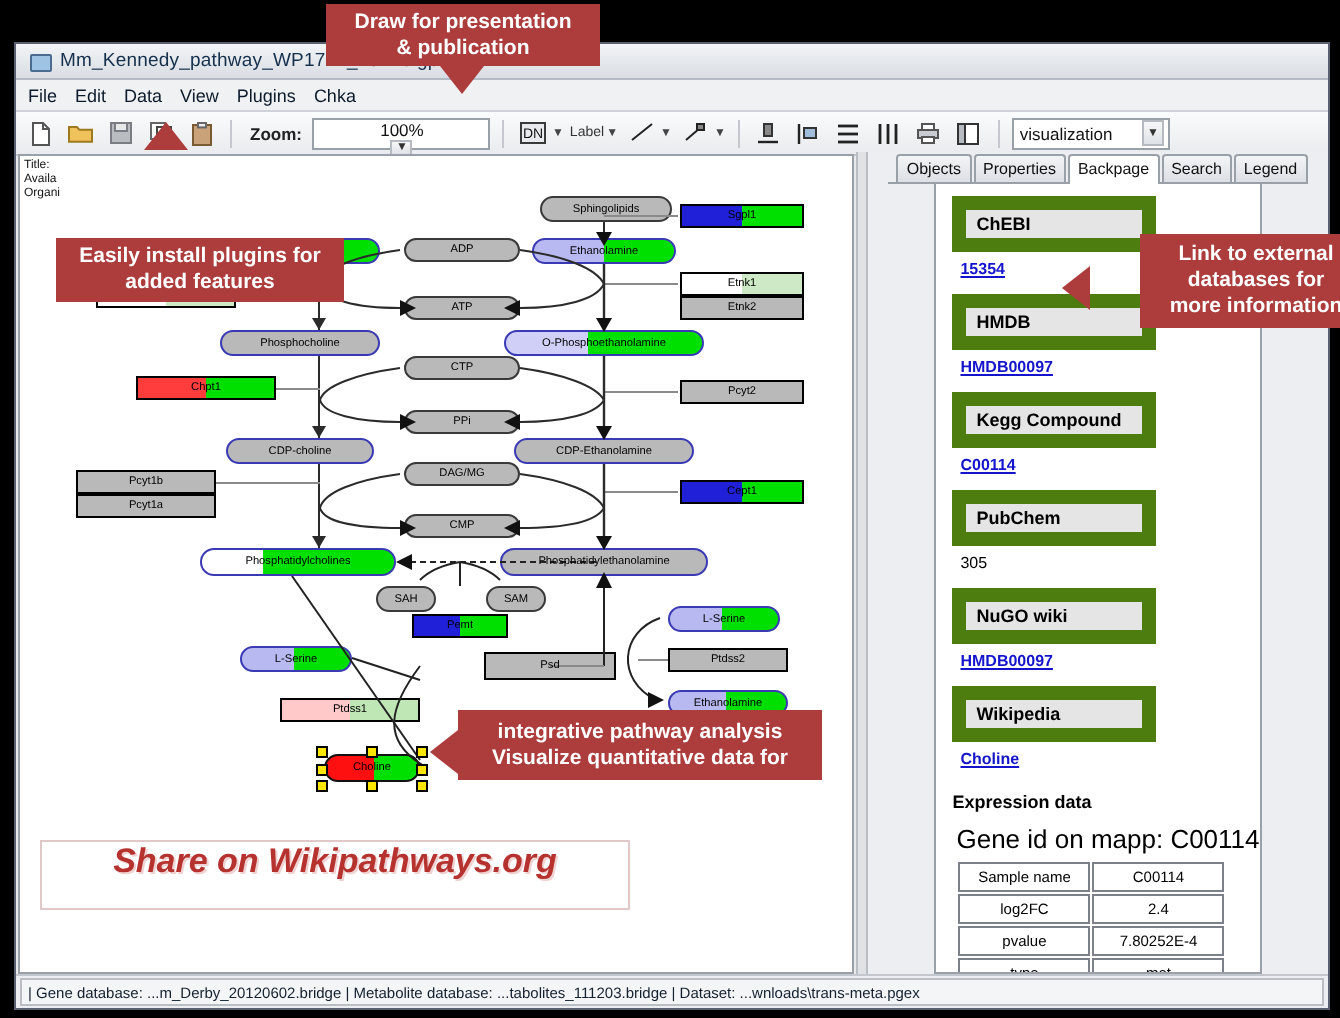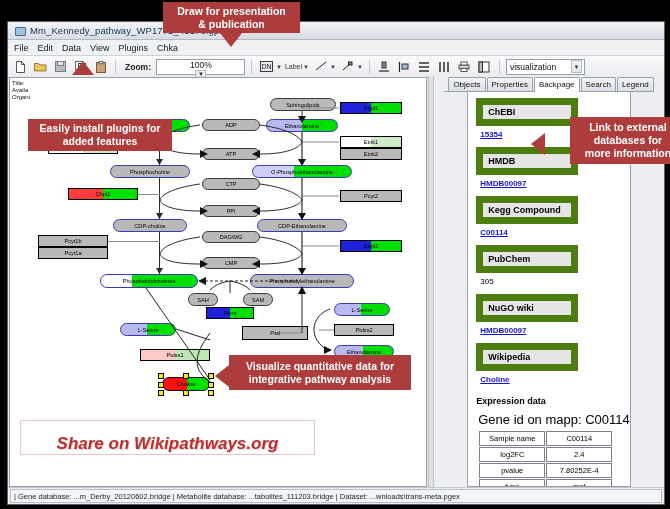--- a/index.html
+++ b/index.html
@@ -82,21 +82,21 @@
            font-size:10.5px;line-height:13px;z-index:30;display:flex;align-items:center;
            justify-content:center;padding:4px 6px;box-sizing:border-box;}
   .arrowdown{position:absolute;width:0;height:0;z-index:30;
            border-left:11px solid transparent;border-right:11px solid transparent;border-top:14px solid #ad3c3c;}
   .arrowup{position:absolute;width:0;height:0;z-index:30;
            border-left:11px solid transparent;border-right:11px solid transparent;border-bottom:14px solid #ad3c3c;}
   .arrowleft{position:absolute;width:0;height:0;z-index:30;
            border-top:11px solid transparent;border-bottom:11px solid transparent;border-right:14px solid #ad3c3c;}
   .wpbanner{position:absolute;z-index:30;background:#fff;border:1px solid #e2c9c9;
            color:#b5322e;font-style:italic;font-weight:bold;font-size:17px;
-           display:flex;align-items:flex-end;justify-content:center;
+           display:flex;align-items:flex-start;justify-content:center;
            text-shadow:1px 1px 0 #f0d2d2;}
 </style>
 </head>
 <body>
 
 <div id="root">
 
   <div class="win">
 
     <div class="titlebar">
@@ -514,22 +514,22 @@
   <div class="arrowup" style="left:72px;top:61px;"></div>
 
   <div class="callout" style="left:570px;top:117px;width:116px;height:47px;flex-direction:column;">
     <span>Link  to external</span>
     <span>databases  for</span>
     <span>more information</span>
   </div>
   <div class="arrowleft" style="left:531px;top:133px;"></div>
 
   <div class="callout" style="left:229px;top:355px;width:182px;height:35px;flex-direction:column;">
+    <span>integrative pathway analysis</span>
     <span>Visualize quantitative data  for</span>
-    <span>integrative pathway analysis</span>
   </div>
   <div class="arrowleft" style="left:215px;top:365px;"></div>
 
   <div class="wpbanner" style="left:20px;top:420px;width:293px;height:33px;">
     <span>Share on Wikipathways.org</span>
   </div>
 
 </div>
 
 </body></html>

